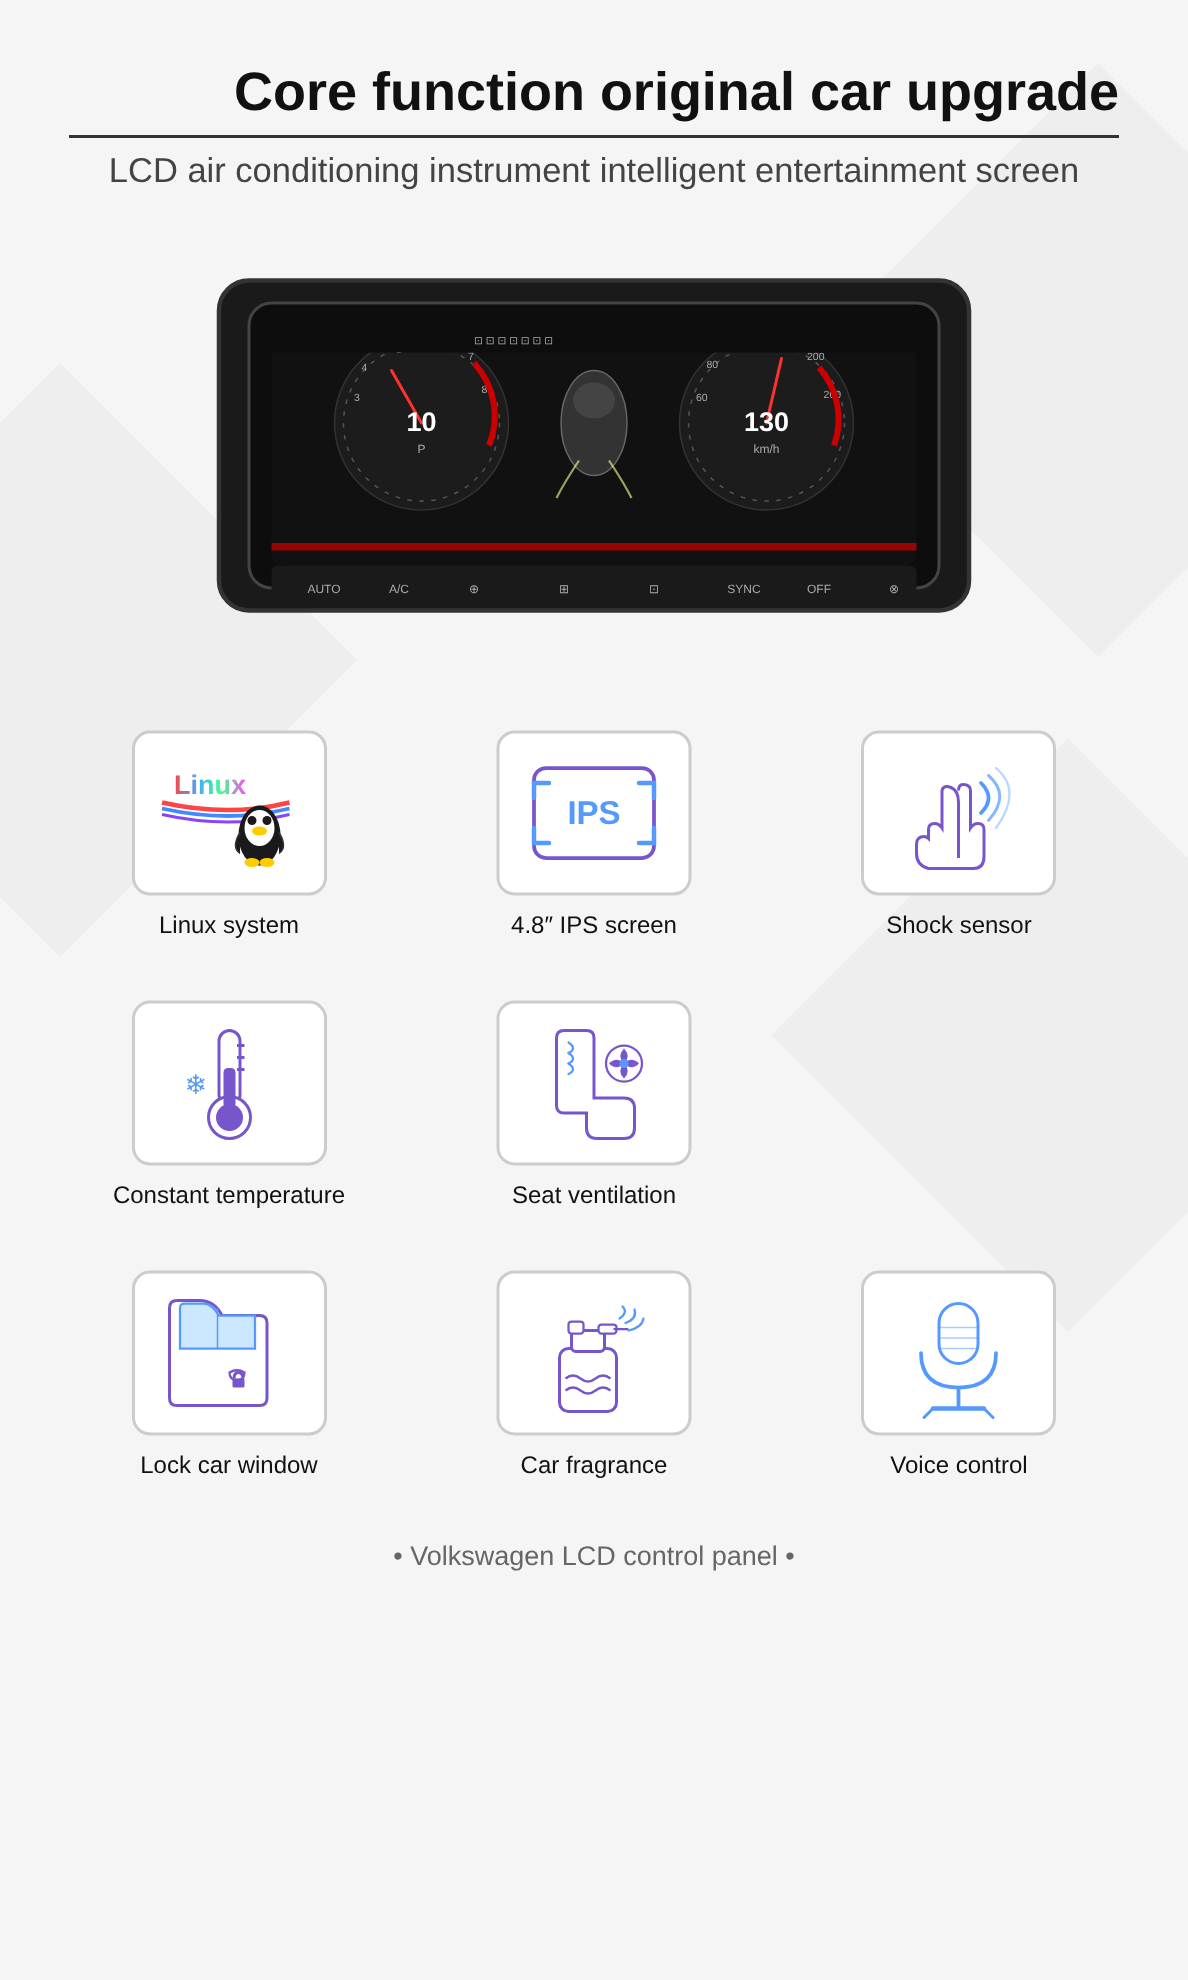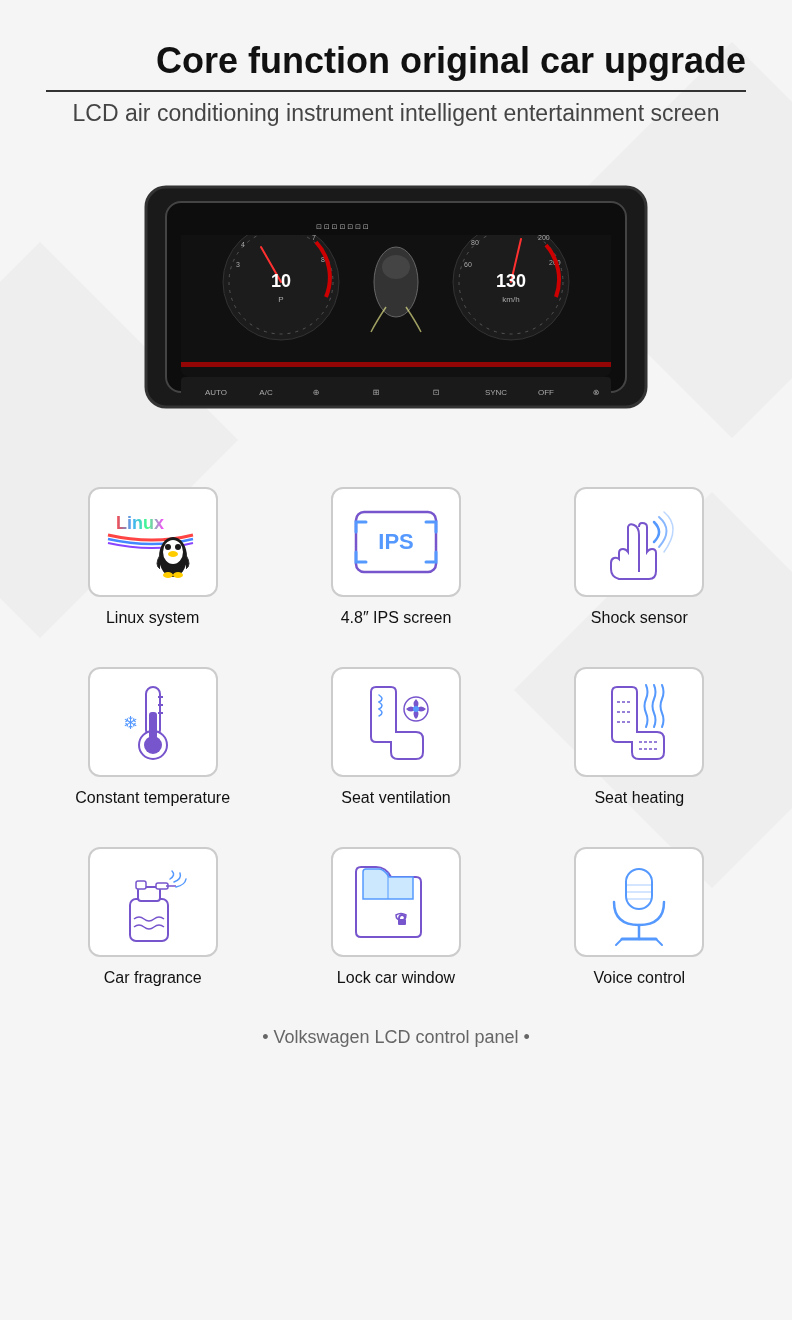--- a/index.html
+++ b/index.html
@@ -308,45 +308,45 @@
           <circle cx="75" cy="32" r="3" fill="#5599ff"></circle>
 
           <path d="M38 25 Q44 22 38 18" fill="none" stroke="#5599ff" stroke-width="1.5" stroke-linecap="round"></path>
           <path d="M38 32 Q44 29 38 25" fill="none" stroke="#5599ff" stroke-width="1.5" stroke-linecap="round"></path>
           <path d="M38 39 Q44 36 38 32" fill="none" stroke="#5599ff" stroke-width="1.5" stroke-linecap="round"></path>
         </svg>
       </div>
       <span class="feature-label">Seat ventilation</span>
     </div>
 
-    <div class="feature-item">
-      <div class="feature-icon-box">
-        <svg width="110" height="90" viewBox="0 0 110 90" xmlns="http://www.w3.org/2000/svg">
-
-          <path d="M28 15 L28 60 Q28 65 33 65 L48 65 L48 75 Q48 82 55 82 L73 82 Q80 82 80 75 L80 62 Q80 55 73 55 L53 55 L53 15 Q53 10 48 10 L33 10 Q28 10 28 15Z" fill="white" stroke="#7755cc" stroke-width="2"></path>
-
-          <path d="M62 50 Q65 43 62 36 Q59 29 62 22 Q65 15 62 8" fill="none" stroke="#5599ff" stroke-width="2" stroke-linecap="round"></path>
-          <path d="M70 50 Q73 43 70 36 Q67 29 70 22 Q73 15 70 8" fill="none" stroke="#5599ff" stroke-width="2" stroke-linecap="round"></path>
-          <path d="M78 50 Q81 43 78 36 Q75 29 78 22 Q81 15 78 8" fill="none" stroke="#5599ff" stroke-width="2" stroke-linecap="round"></path>
-
-          <line x1="33" y1="25" x2="48" y2="25" stroke="#7755cc" stroke-width="1.5" stroke-dasharray="3 2"></line>
-          <line x1="33" y1="35" x2="48" y2="35" stroke="#7755cc" stroke-width="1.5" stroke-dasharray="3 2"></line>
-          <line x1="33" y1="45" x2="48" y2="45" stroke="#7755cc" stroke-width="1.5" stroke-dasharray="3 2"></line>
-          <line x1="55" y1="65" x2="75" y2="65" stroke="#7755cc" stroke-width="1.5" stroke-dasharray="3 2"></line>
-          <line x1="55" y1="72" x2="75" y2="72" stroke="#7755cc" stroke-width="1.5" stroke-dasharray="3 2"></line>
-        </svg>
-      </div>
-      <span class="feature-label">Seat heating</span>
-    </div>
 
   </div>
 
   <div class="section-gap"></div>
 
   <div class="features-grid">
+
+    <div class="feature-item">
+      <div class="feature-icon-box">
+        <svg width="110" height="90" viewBox="0 0 110 90" xmlns="http://www.w3.org/2000/svg">
+
+          <path d="M15 25 L15 75 Q15 80 20 80 L75 80 Q80 80 80 75 L80 25 Q80 20 75 20 L50 20 Q45 10 35 10 L20 10 Q15 10 15 15Z" fill="white" stroke="#7755cc" stroke-width="2"></path>
+
+          <path d="M22 20 L22 42 L72 42 L72 20 L48 20 Q43 12 38 12 L25 12 Q22 12 22 15Z" fill="#cce8ff" stroke="#5599ff" stroke-width="1.5"></path>
+
+          <path d="M55 58 Q60 55 65 58 Q65 63 60 63 Q55 63 55 58Z" fill="white" stroke="#7755cc" stroke-width="1.5"></path>
+
+          <rect x="57" y="62" width="8" height="6" rx="1" fill="#7755cc"></rect>
+          <path d="M58 62 Q58 58 61 58 Q64 58 64 62" fill="none" stroke="#7755cc" stroke-width="2"></path>
+
+          <line x1="47" y1="15" x2="47" y2="42" stroke="#5599ff" stroke-width="1"></line>
+        </svg>
+      </div>
+      <span class="feature-label">Lock car window</span>
+    </div>
 
     <div class="feature-item">
       <div class="feature-icon-box">
         <svg width="110" height="90" viewBox="0 0 110 90" xmlns="http://www.w3.org/2000/svg">
 
           <rect x="32" y="42" width="38" height="42" rx="6" fill="white" stroke="#7755cc" stroke-width="2"></rect>
 
           <rect x="40" y="30" width="22" height="14" rx="3" fill="white" stroke="#7755cc" stroke-width="2"></rect>
 
           <rect x="38" y="24" width="10" height="8" rx="2" fill="white" stroke="#7755cc" stroke-width="1.5"></rect>
@@ -362,39 +362,20 @@
           <path d="M36 70 Q41 66 46 70 Q51 74 56 70 Q61 66 66 70" fill="none" stroke="#7755cc" stroke-width="1.5"></path>
         </svg>
       </div>
       <span class="feature-label">Car fragrance</span>
     </div>
 
     <div class="feature-item">
       <div class="feature-icon-box">
         <svg width="110" height="90" viewBox="0 0 110 90" xmlns="http://www.w3.org/2000/svg">
 
-          <path d="M15 25 L15 75 Q15 80 20 80 L75 80 Q80 80 80 75 L80 25 Q80 20 75 20 L50 20 Q45 10 35 10 L20 10 Q15 10 15 15Z" fill="white" stroke="#7755cc" stroke-width="2"></path>
-
-          <path d="M22 20 L22 42 L72 42 L72 20 L48 20 Q43 12 38 12 L25 12 Q22 12 22 15Z" fill="#cce8ff" stroke="#5599ff" stroke-width="1.5"></path>
-
-          <path d="M55 58 Q60 55 65 58 Q65 63 60 63 Q55 63 55 58Z" fill="white" stroke="#7755cc" stroke-width="1.5"></path>
-
-          <rect x="57" y="62" width="8" height="6" rx="1" fill="#7755cc"></rect>
-          <path d="M58 62 Q58 58 61 58 Q64 58 64 62" fill="none" stroke="#7755cc" stroke-width="2"></path>
-
-          <line x1="47" y1="15" x2="47" y2="42" stroke="#5599ff" stroke-width="1"></line>
-        </svg>
-      </div>
-      <span class="feature-label">Lock car window</span>
-    </div>
-
-    <div class="feature-item">
-      <div class="feature-icon-box">
-        <svg width="110" height="90" viewBox="0 0 110 90" xmlns="http://www.w3.org/2000/svg">
-
           <rect x="42" y="12" width="26" height="40" rx="13" fill="white" stroke="#5599ff" stroke-width="2"></rect>
 
           <line x1="42" y1="28" x2="68" y2="28" stroke="#5599ff" stroke-width="1" opacity="0.5"></line>
           <line x1="42" y1="35" x2="68" y2="35" stroke="#5599ff" stroke-width="1" opacity="0.5"></line>
           <line x1="42" y1="42" x2="68" y2="42" stroke="#5599ff" stroke-width="1" opacity="0.5"></line>
 
           <path d="M30 45 Q30 68 55 68 Q80 68 80 45" fill="none" stroke="#5599ff" stroke-width="2.5" stroke-linecap="round"></path>
 
           <line x1="55" y1="68" x2="55" y2="82" stroke="#5599ff" stroke-width="2.5" stroke-linecap="round"></line>
 

